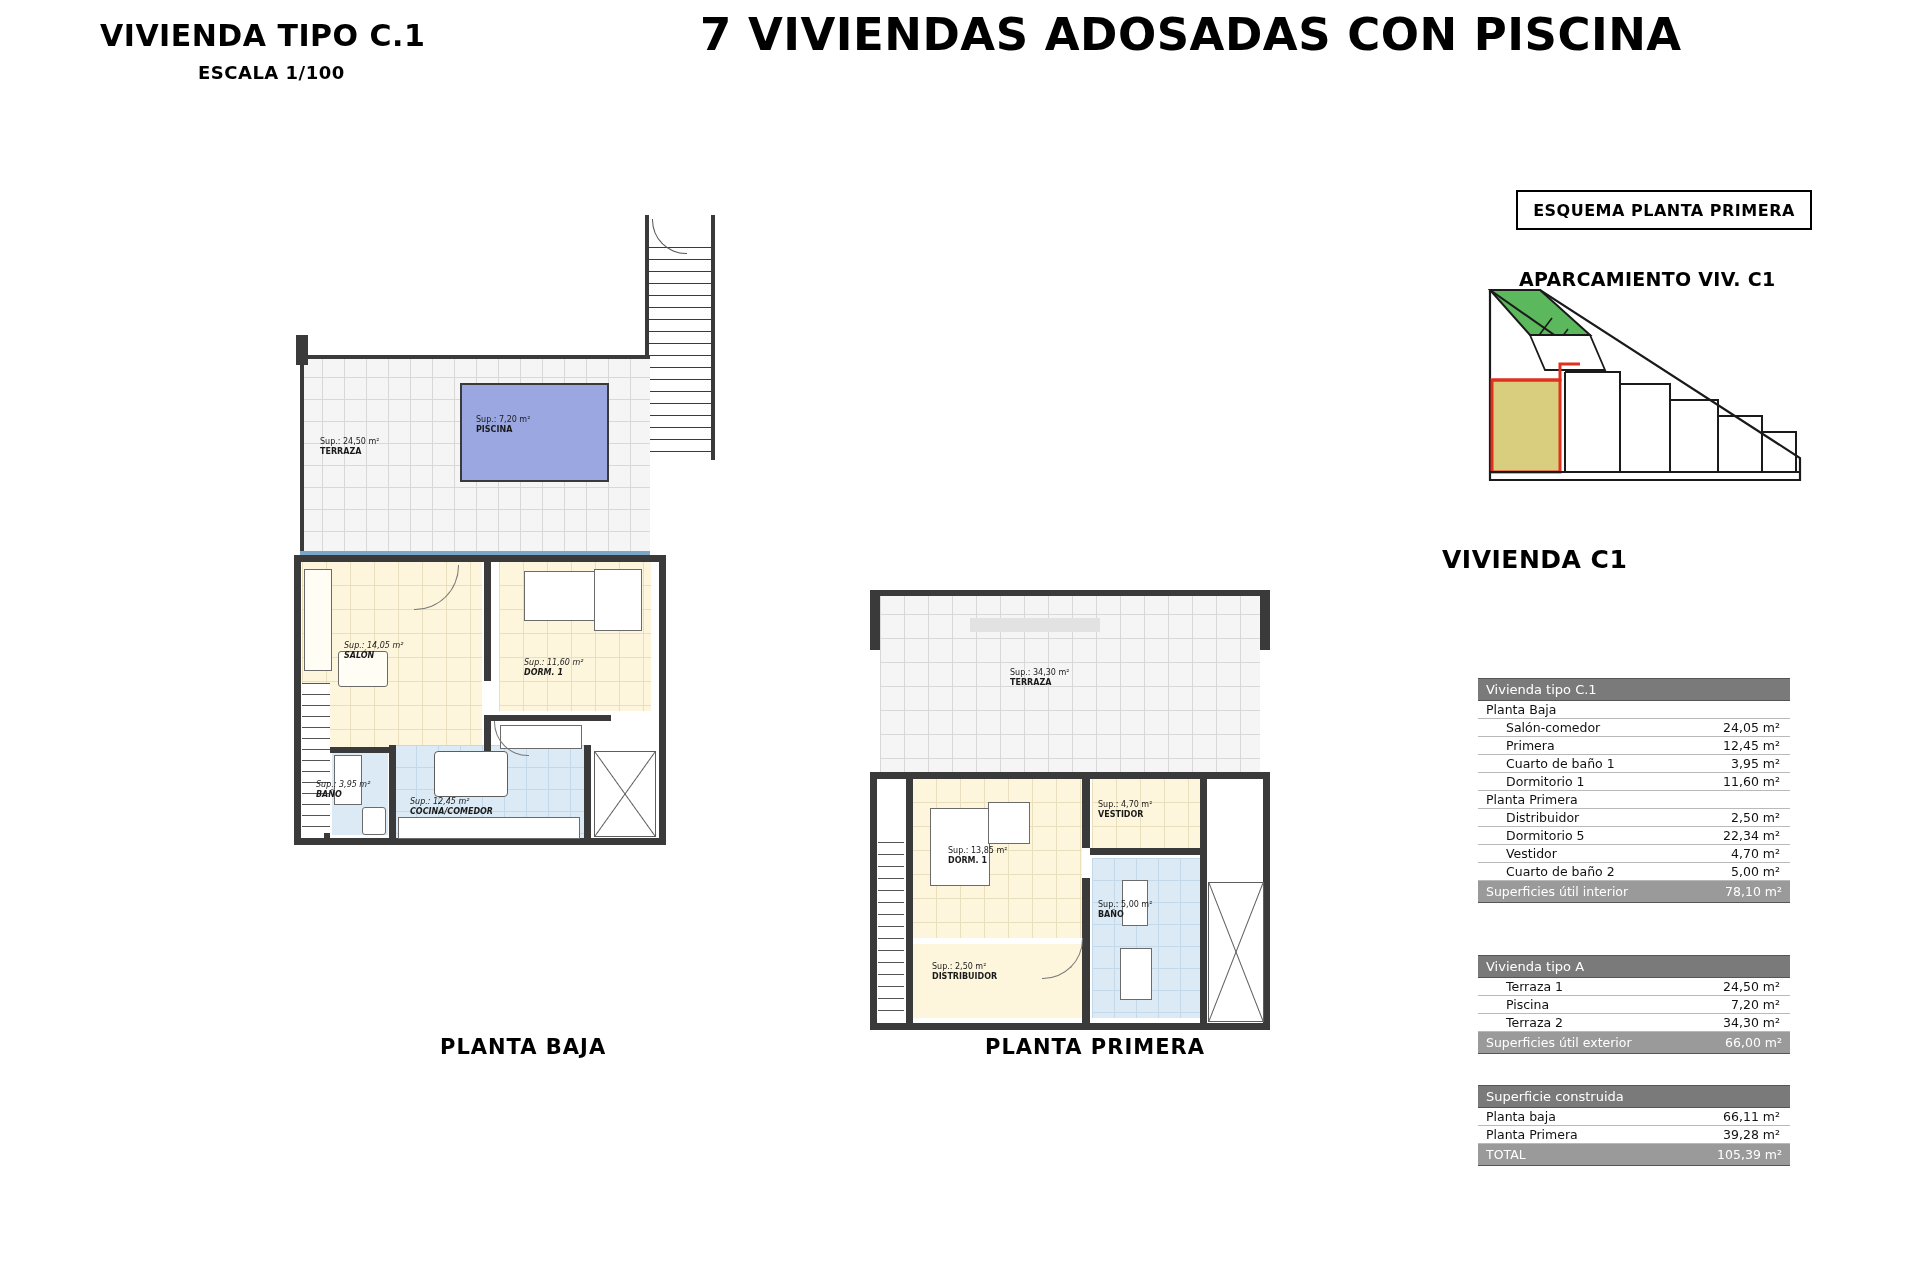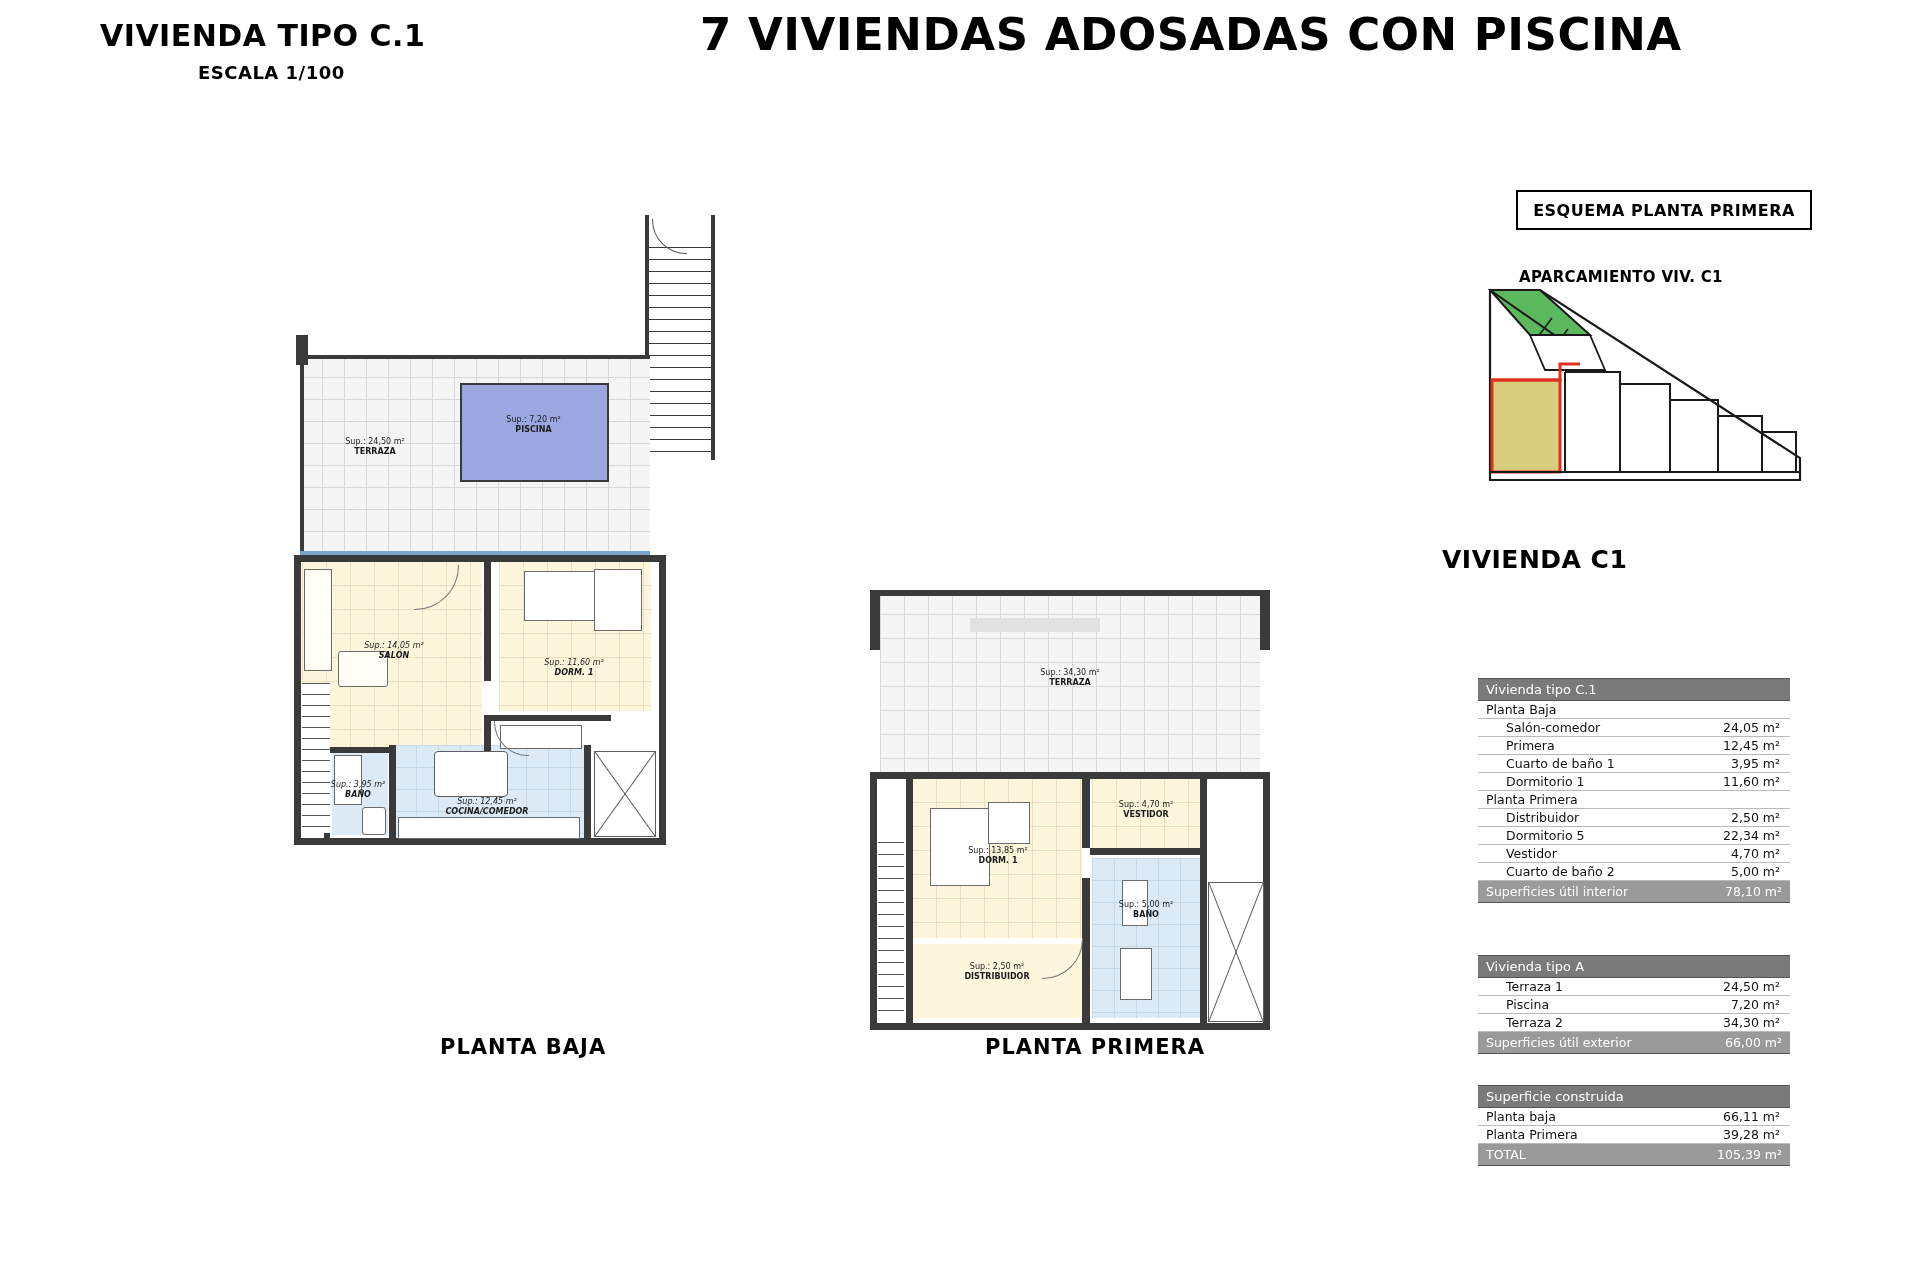--- a/index.html
+++ b/index.html
@@ -52,37 +52,36 @@
   
   .wall { background: #3a3a3a; }
   .room-yellow { background: #fdf6dc; }
   .room-blue   { background: #dbeaf5; }
   .terrace-tile{ background: #f4f4f4; }
   .pool        { background: #9aa7e0; }
 
   .lbl {
     font-size: 8px;
     line-height: 1.25;
-    text-align: center;
     color: #1a1a1a;
     white-space: nowrap;
   }
   .lbl b { font-weight: bold; font-size: 8px; }
 
   
   #esquema-box {
     left: 1516px; top: 190px;
     width: 292px; height: 36px;
     border: 2px solid #000;
     display: flex; align-items: center; justify-content: center;
     font-weight: bold; font-size: 16px; letter-spacing: 0.5px;
   }
   #aparcamiento-label {
     left: 1519px; top: 268px;
-    font-weight: bold; font-size: 15px; letter-spacing: 0.3px;
+    font-weight: bold; font-size: 19px; letter-spacing: 0.3px;
   }
   #vivienda-c1-label {
     left: 1442px; top: 545px;
     font-weight: bold; font-size: 25px; letter-spacing: 0.5px;
   }
 
   
   table.surface {
     position: absolute;
     border-collapse: collapse;
@@ -233,21 +232,21 @@
       <b>SALÓN</b>
     </div>
     <div class="abs lbl" style="left:230px; top:103px; width:100px;">
       <span>Sup.: 11,60 m²</span><br>
       <b>DORM. 1</b>
     </div>
     <div class="abs lbl" style="left:22px; top:225px; width:84px;">
       <span>Sup.: 3,95 m²</span><br>
       <b>BAÑO</b>
     </div>
-    <div class="abs lbl" style="left:128px; top:242px; width:130px;">
+    <div class="abs lbl" style="left:116px; top:242px; width:130px;">
       <span>Sup.: 12,45 m²</span><br>
       <b>COCINA/COMEDOR</b>
     </div>
   </div>
 </div>
 
 <div class="abs plan-caption" style="left:440px; top:1035px;">PLANTA BAJA</div>
 
 <div class="abs" style="left:870px; top:590px; width:410px; height:440px;">
 

